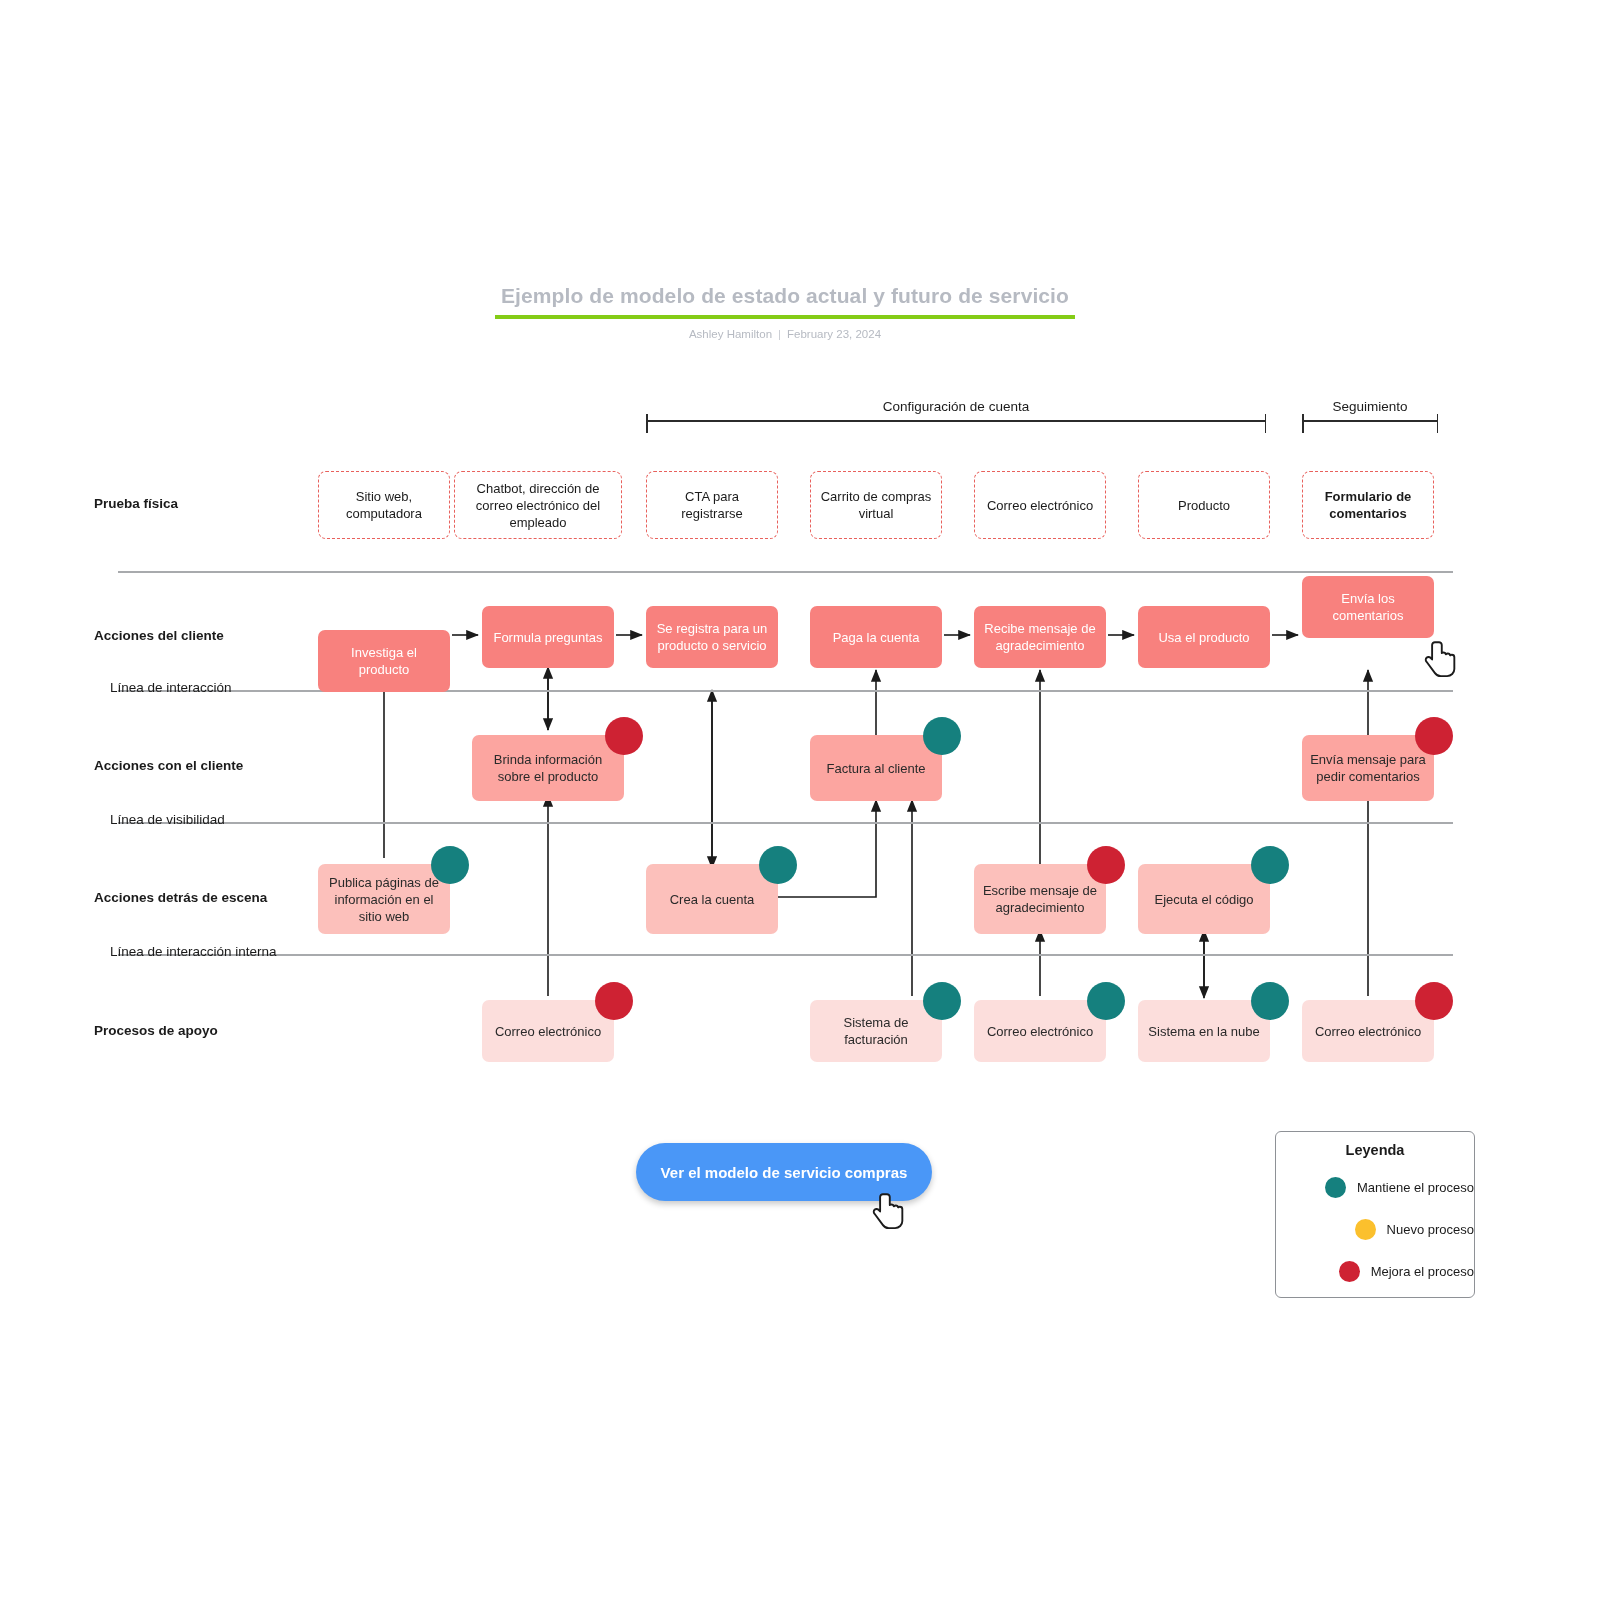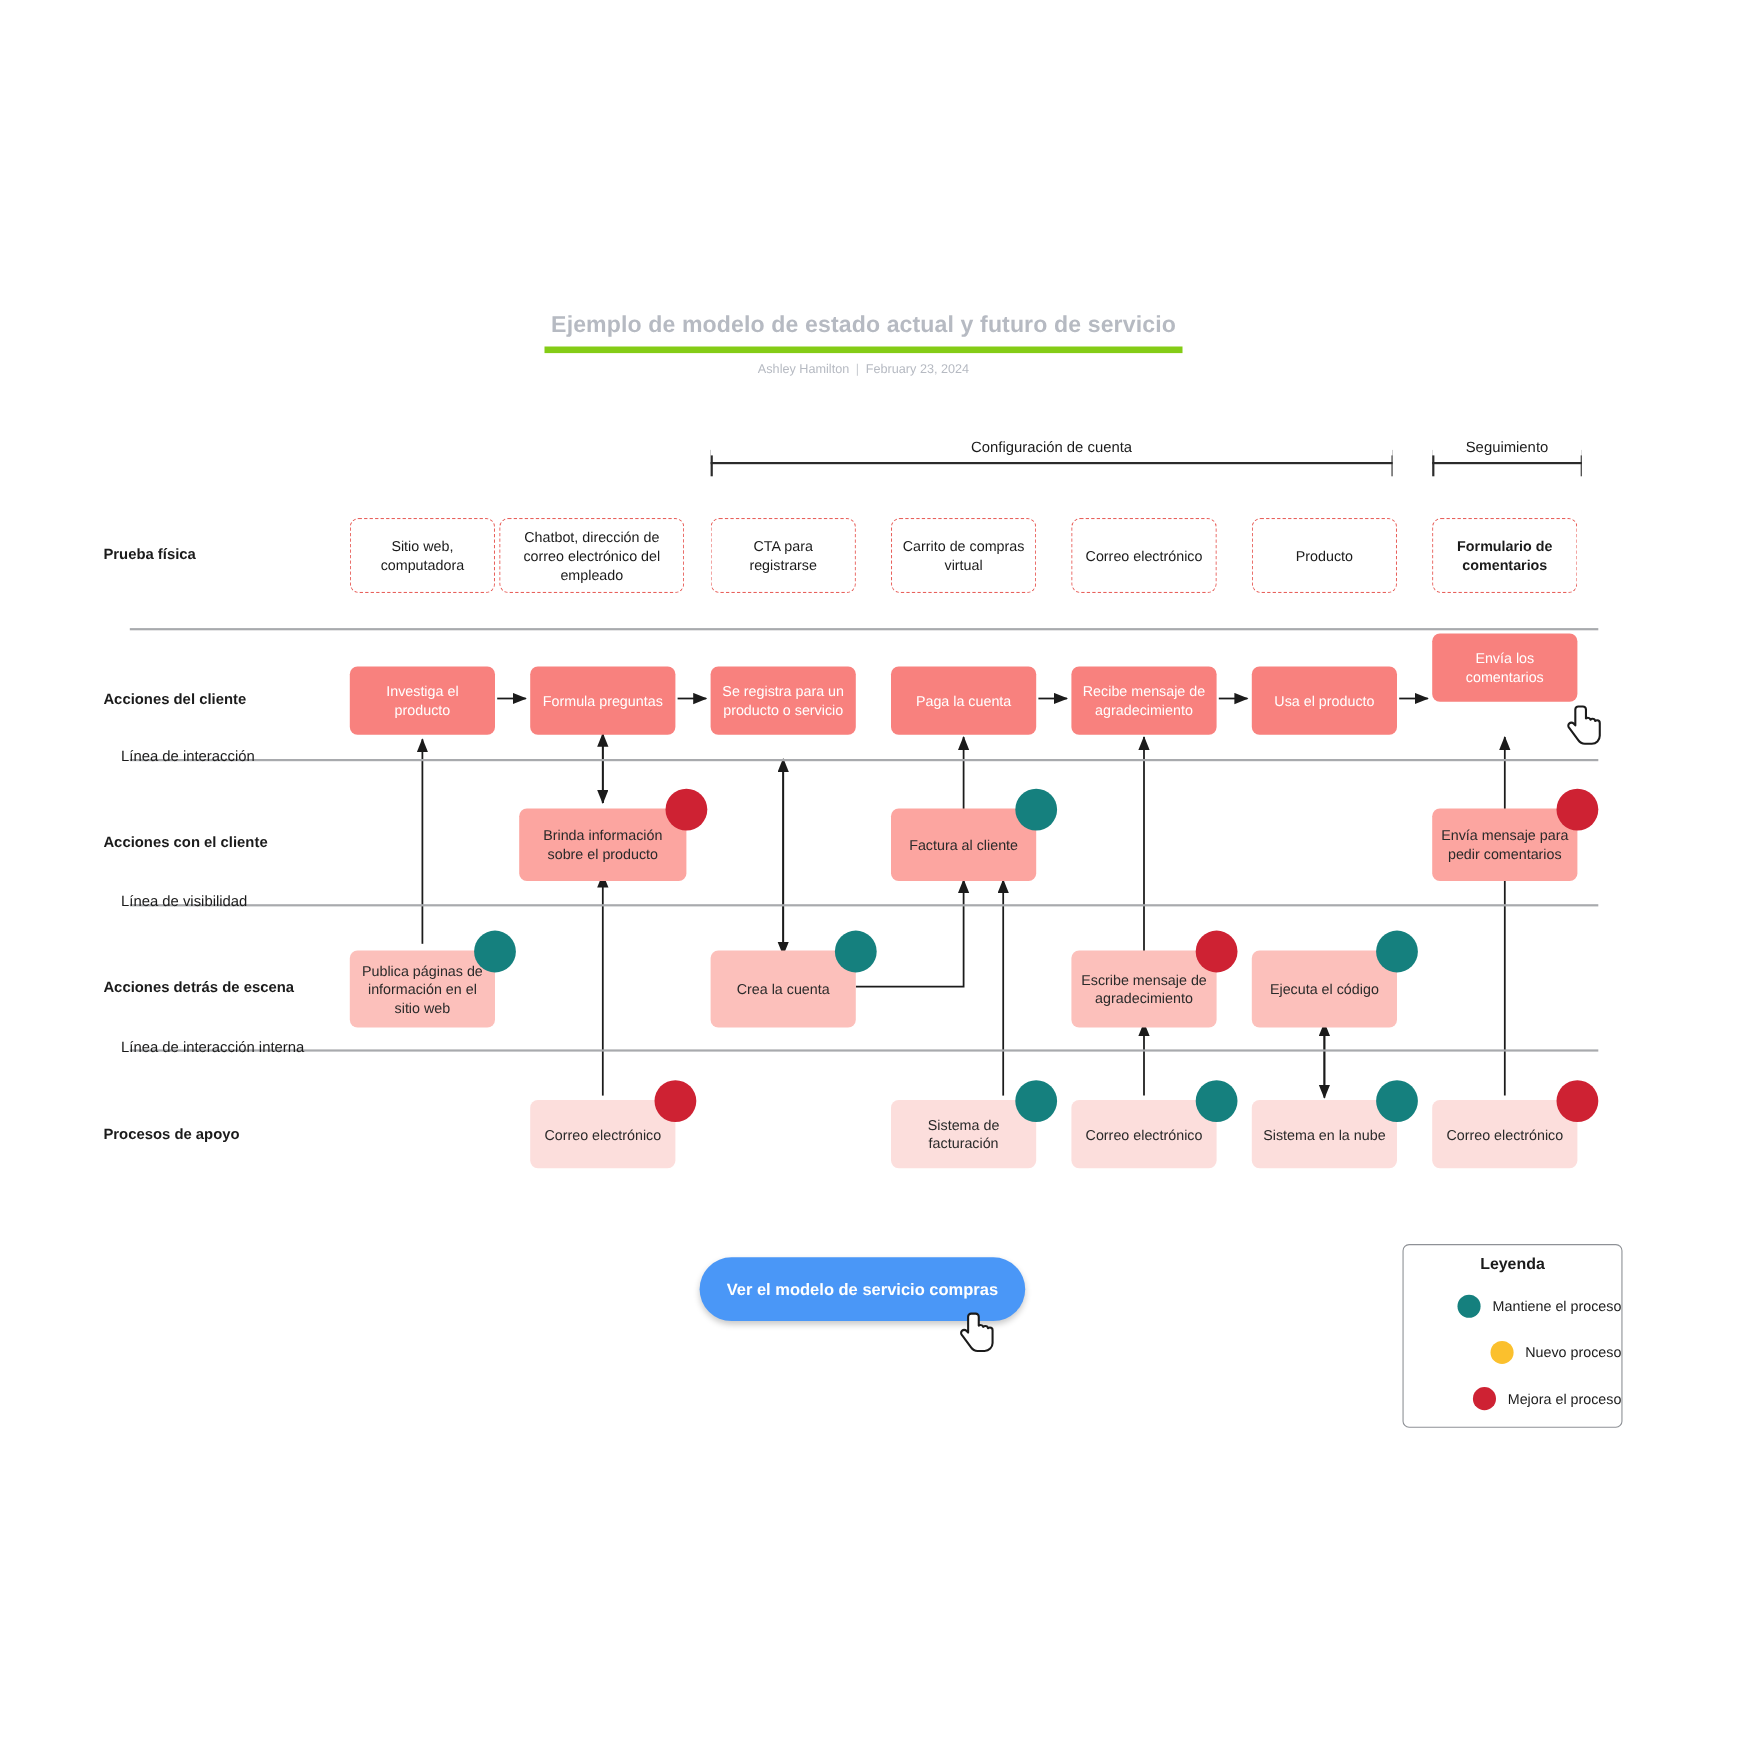--- a/index.html
+++ b/index.html
@@ -30,21 +30,21 @@
     width: 580px;
     text-align: center;
   }
   #doc-title {
     font-size: 21px;
     font-weight: bold;
     color: #b6bac2;
     letter-spacing: .1px;
     line-height: 26px;
     padding-bottom: 6px;
-    border-bottom: 6px solid #84cc16;
+    border-bottom: 4px solid #84cc16;
   }
   #doc-byline {
     margin-top: 9px;
     font-size: 11.5px;
     color: #b6bac2;
   }
   #doc-byline .sep { margin: 0 6px; color: #c9ccd2; }
 
   
   .row-label {
@@ -310,21 +310,21 @@
     </div>
     <div class="node evidence" style="left: 974px; top: 471px; width: 132px; height: 68px;">
       <span>Correo electrónico</span>
     </div>
     <div class="node evidence" style="left: 1138px; top: 471px; width: 132px; height: 68px;">
       <span>Producto</span>
     </div>
     <div class="node evidence" style="left: 1302px; top: 471px; width: 132px; height: 68px; font-weight: bold;">
       <span>Formulario de comentarios</span>
     </div>
-    <div class="node customer" style="left: 318px; top: 606px; width: 132px; height: 62px;">
+    <div class="node customer" style="left: 318px; top: 630px; width: 132px; height: 62px;">
       <span>Investiga el producto</span>
     </div>
     <div class="node customer" style="left: 482px; top: 606px; width: 132px; height: 62px;">
       <span>Formula preguntas</span>
     </div>
     <div class="node customer" style="left: 646px; top: 606px; width: 132px; height: 62px;">
       <span>Se registra para un producto o servicio</span>
     </div>
     <div class="node customer" style="left: 810px; top: 606px; width: 132px; height: 62px;">
       <span>Paga la cuenta</span>

